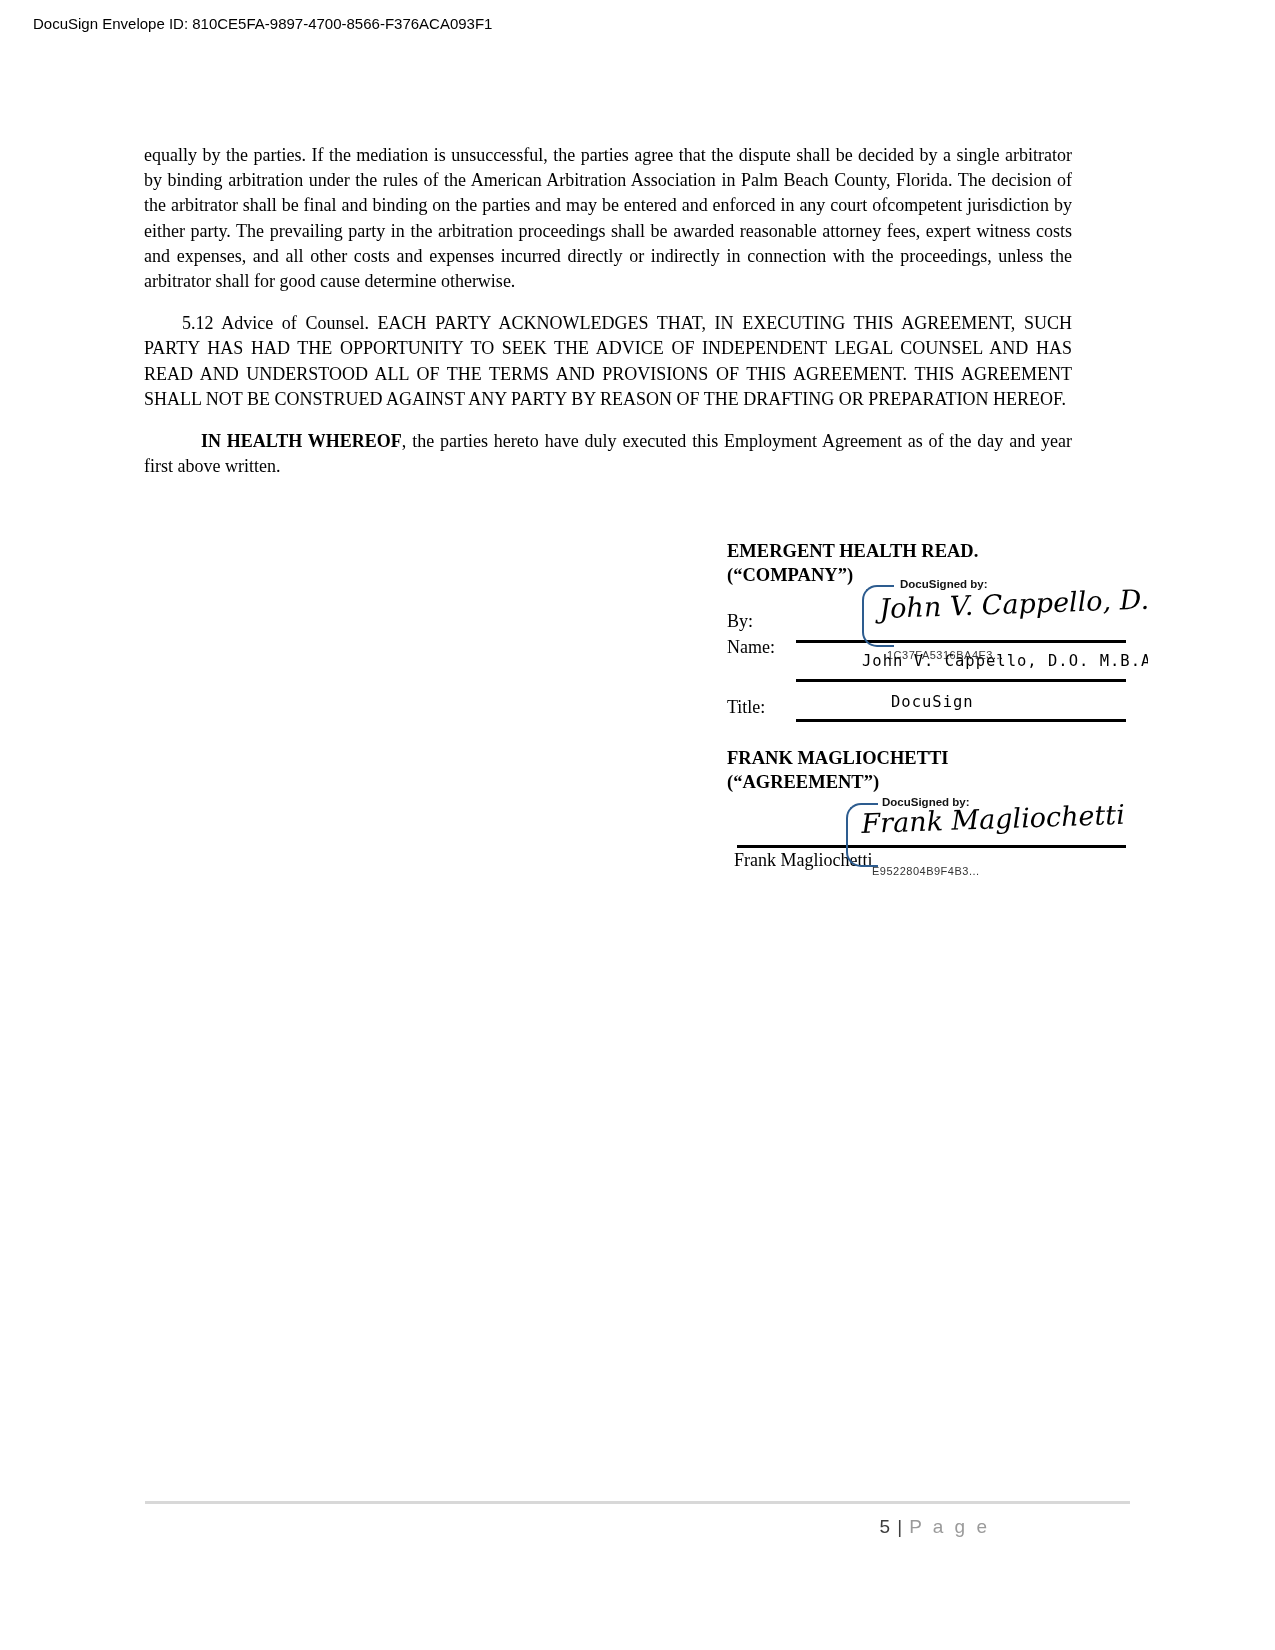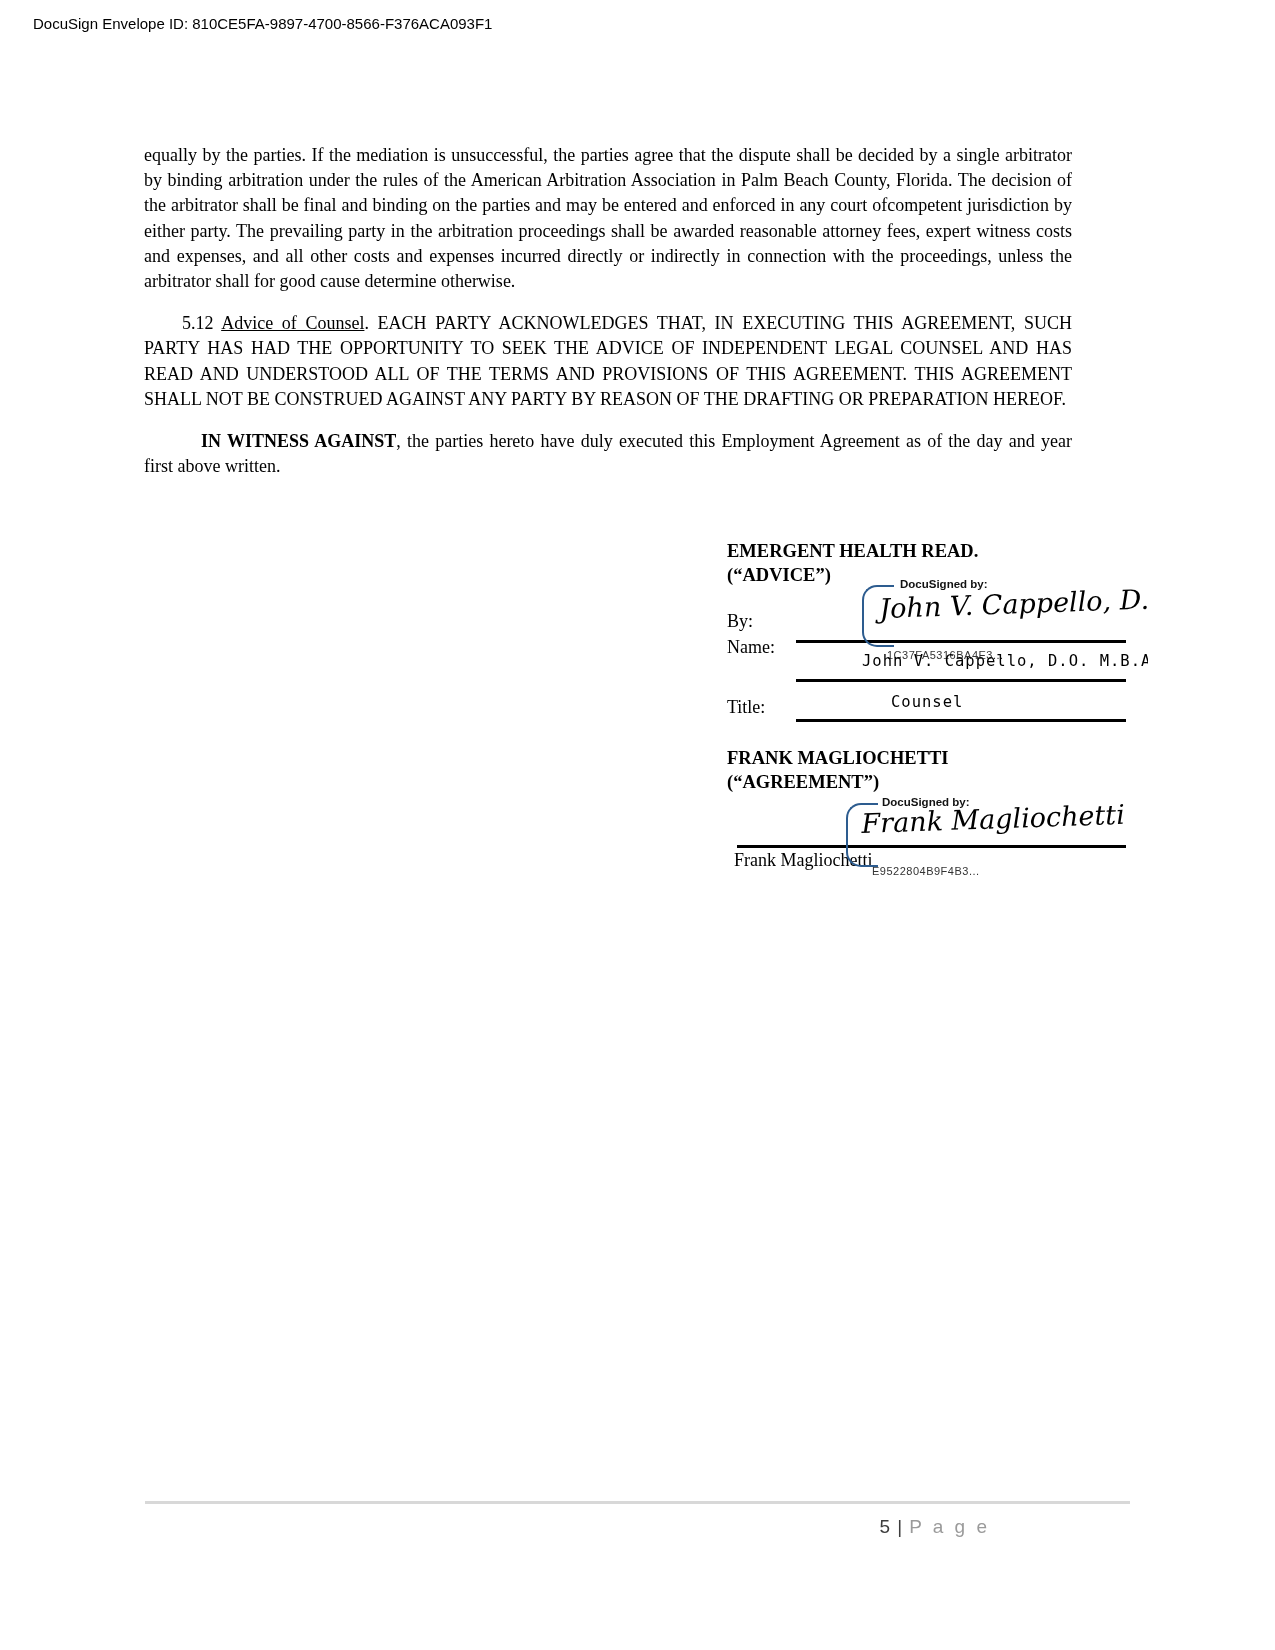--- a/index.html
+++ b/index.html
@@ -24,21 +24,21 @@
   }
   
   .body-text{
     position:absolute;left:142px;top:141px;width:932px;
     font-size:18px;line-height:25.2px;text-align:justify;
   }
   .para{margin:2px;}
   .para + .para{margin-top:17px;}
   .indent-sm{text-indent:38px;}
   .indent-lg{text-indent:57px;}
-  .u{text-decoration:underline;}
+  .u{}
   .b{font-weight:bold;}
   
   .abs{position:absolute;white-space:nowrap;}
   .sig-head{font-weight:bold;font-size:18.5px;}
   .label{font-size:18px;}
   .sigline{position:absolute;height:3px;background:#000;z-index:3;}
   .mono-val{
     font-family:"DejaVu Sans Mono", monospace;
     font-size:15.5px;letter-spacing:1px;z-index:2;
   }
@@ -88,41 +88,41 @@
   <div class="envelope-header">DocuSign Envelope ID: 810CE5FA-9897-4700-8566-F376ACA093F1</div>
 
   <div class="body-text">
     <p class="para">
       <span>equally by the parties. If the mediation is unsuccessful, the parties agree that the dispute shall be decided by a single arbitrator by binding arbitration under the rules of the American Arbitration Association in Palm Beach County, Florida. The decision of the arbitrator shall be final and binding on the parties and may be entered and enforced in any court ofcompetent jurisdiction by either party. The prevailing party in the arbitration proceedings shall be awarded reasonable attorney fees, expert witness costs and expenses, and all other costs and expenses incurred directly or indirectly in connection with the proceedings, unless the arbitrator shall for good cause determine otherwise.</span>
     </p>
     <p class="para indent-sm">
       <span>5.12 </span><span class="u">Advice of Counsel</span><span>. EACH PARTY ACKNOWLEDGES THAT, IN EXECUTING THIS AGREEMENT, SUCH PARTY HAS HAD THE OPPORTUNITY TO SEEK THE ADVICE OF INDEPENDENT LEGAL COUNSEL AND HAS READ AND UNDERSTOOD ALL OF THE TERMS AND PROVISIONS OF THIS AGREEMENT. THIS AGREEMENT SHALL NOT BE CONSTRUED AGAINST ANY PARTY BY REASON OF THE DRAFTING OR PREPARATION HEREOF.</span>
     </p>
     <p class="para indent-lg">
-      <span class="b">IN WITNESS AGAINST</span><span>, the parties hereto have duly executed this Employment Agreement as of the day and year first above written.</span>
+      <span class="b">IN HEALTH WHEREOF</span><span>, the parties hereto have duly executed this Employment Agreement as of the day and year first above written.</span>
     </p>
   </div>
 
   <div class="abs sig-head" style="left:727px;top:541px;">EMERGENT HEALTH READ.</div>
-  <div class="abs sig-head" style="left:727px;top:565px;">(“ADVICE”)</div>
+  <div class="abs sig-head" style="left:727px;top:565px;">(“COMPANY”)</div>
 
   <div class="ds-bracket" style="left:862px;top:585px;"></div>
   <div class="abs ds-label" style="left:900px;top:578px;">DocuSigned by:</div>
   <div class="abs script-sig" style="left:880px;top:593px;">John V. Cappello, D.O. M.B.A.</div>
 
   <div class="abs label" style="left:727px;top:611px;">By:</div>
   <div class="abs ds-id" style="left:887px;top:637px;">1C37FA5316BA4E3...</div>
   <div class="sigline" style="left:796px;top:640px;width:330px;"></div>
 
   <div class="abs label" style="left:727px;top:637px;">Name:</div>
   <div class="abs mono-val" style="left:862px;top:652px;">John V. Cappello, D.O. M.B.A.</div>
   <div class="sigline" style="left:796px;top:679px;width:330px;"></div>
 
   <div class="abs label" style="left:727px;top:697px;">Title:</div>
-  <div class="abs mono-val" style="left:891px;top:693px;">Counsel</div>
+  <div class="abs mono-val" style="left:891px;top:693px;">DocuSign</div>
   <div class="sigline" style="left:796px;top:719px;width:330px;"></div>
 
   <div class="abs sig-head" style="left:727px;top:748px;">FRANK MAGLIOCHETTI</div>
   <div class="abs sig-head" style="left:727px;top:772px;">(“AGREEMENT”)</div>
 
   <div class="ds-bracket" style="left:846px;top:803px;height:60px;"></div>
   <div class="abs ds-label" style="left:882px;top:796px;">DocuSigned by:</div>
   <div class="abs script-sig" style="left:862px;top:808px;">Frank Magliochetti</div>
 
   <div class="sigline" style="left:737px;top:845px;width:389px;"></div>

